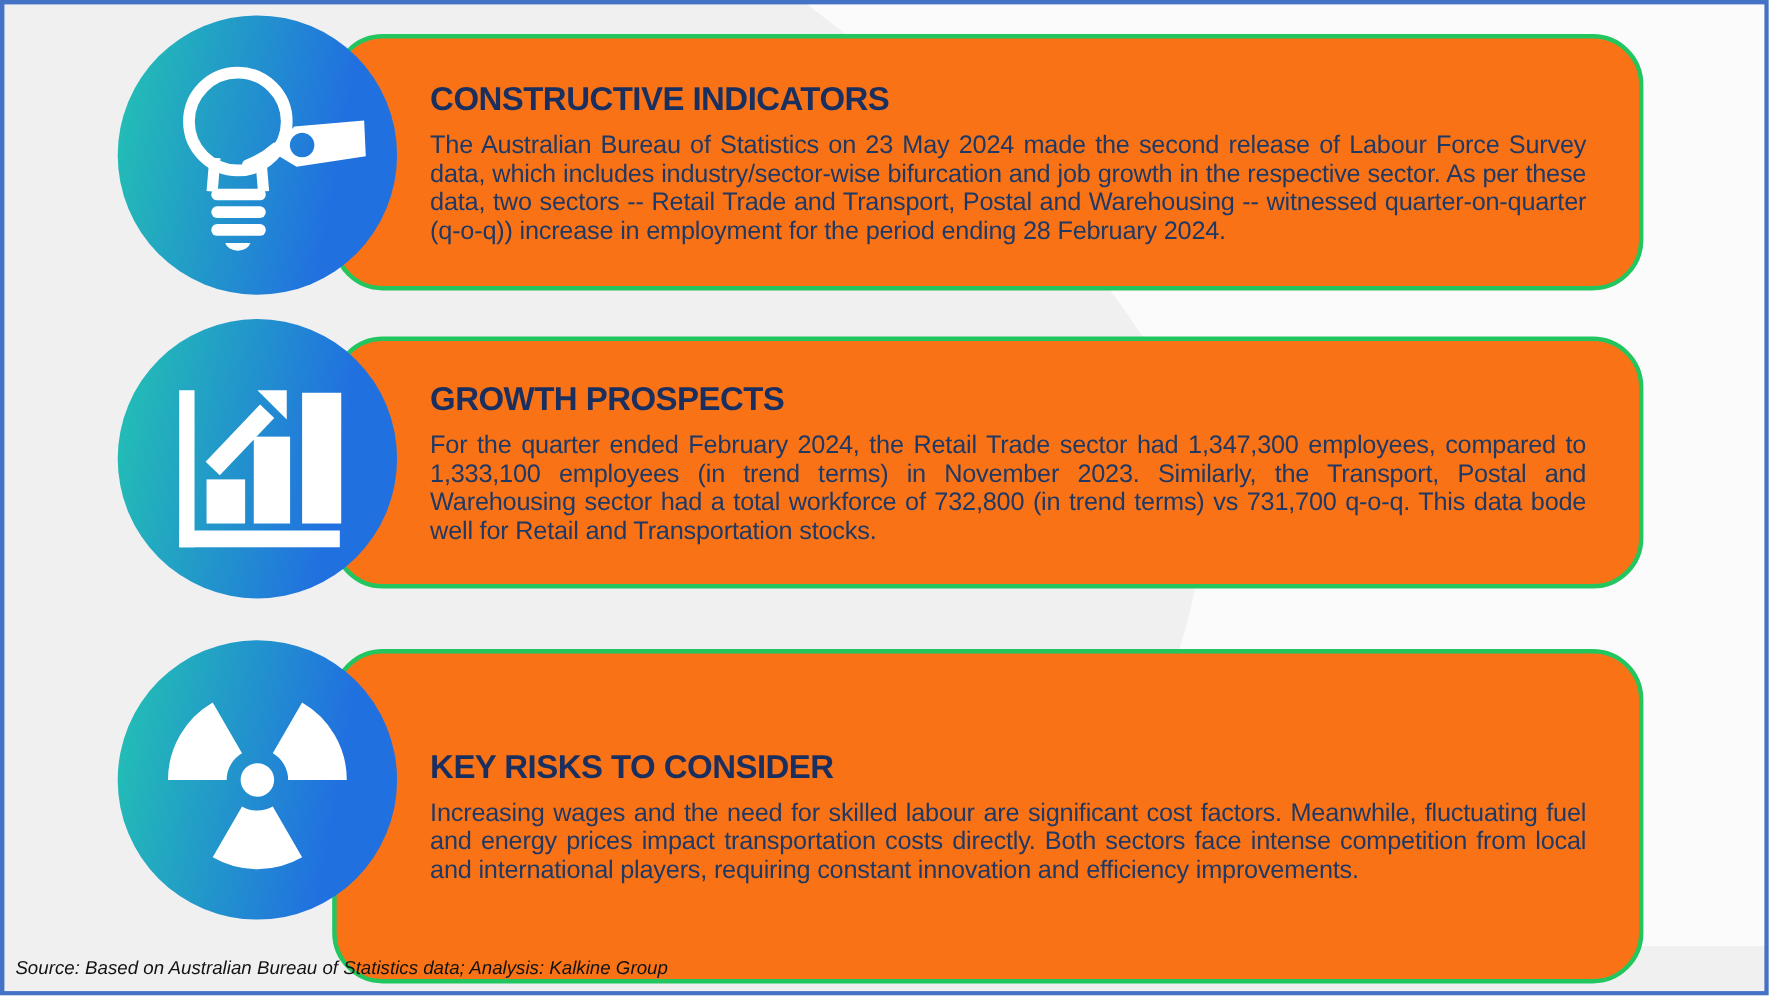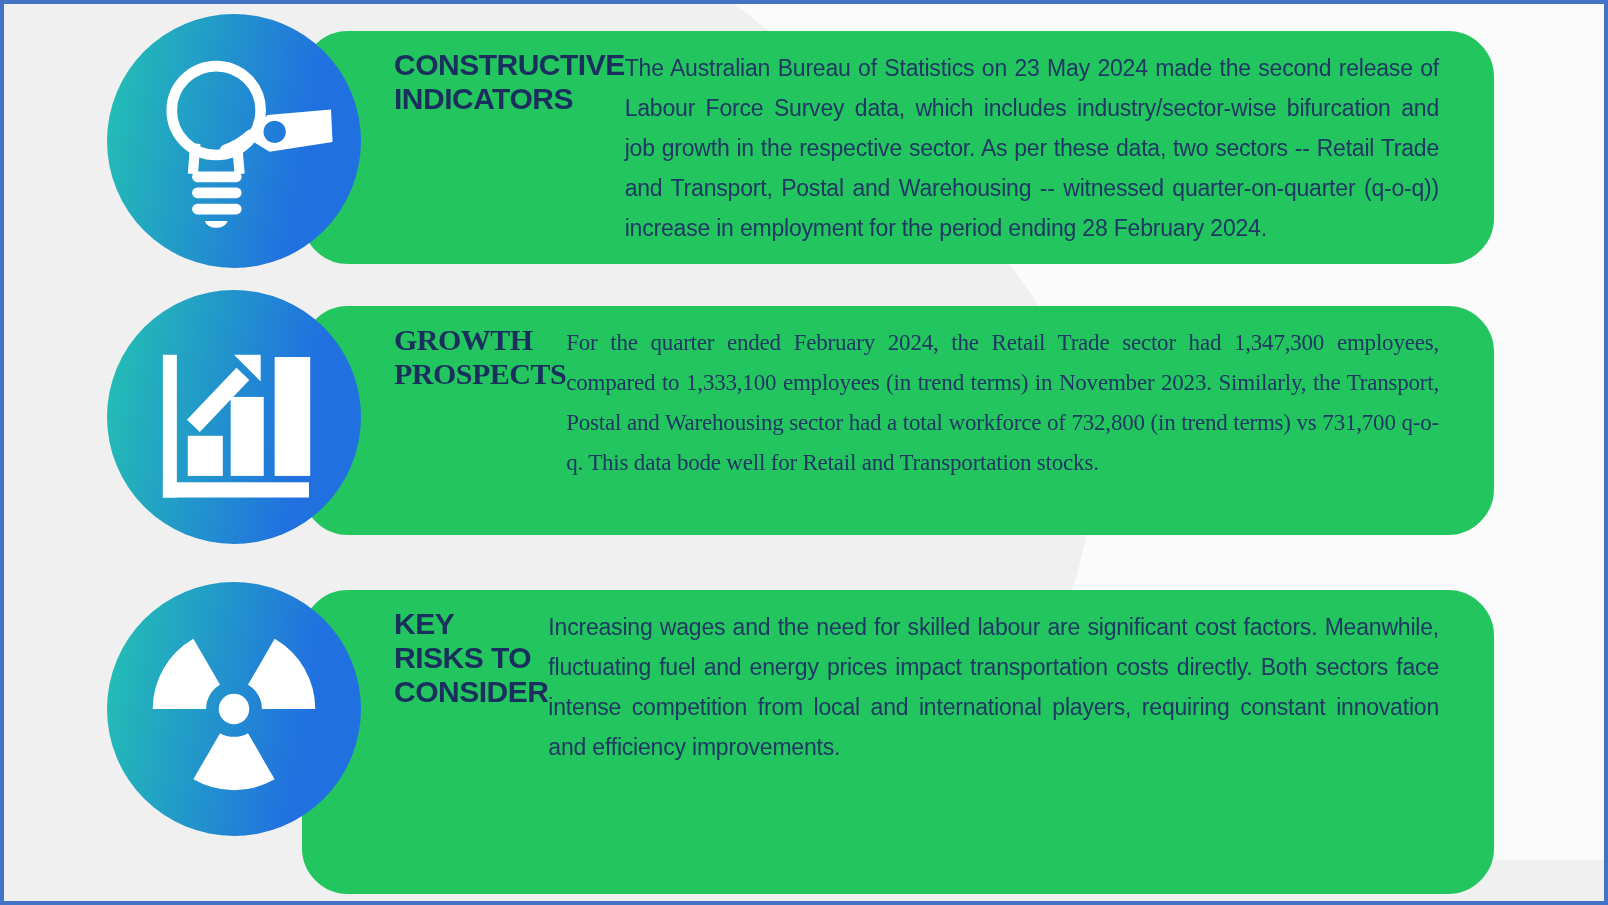--- a/index.html
+++ b/index.html
@@ -8,39 +8,39 @@
     width:1608px;height:905px;
     box-sizing:border-box;
     border:4px solid #4472C4;
     background:#F0F0F1;
     overflow:hidden;
     font-family:"Liberation Sans",sans-serif;
   }
   .swoosh{position:absolute;left:0;top:0;width:1600px;height:897px;}
   .card{
     position:absolute;left:298px;width:1192px;
-    background:#22c55e;
-    border:7px solid #22c55e;
+    background:#f97316;
+    border:4px solid #22c55e;
     border-radius:46px;
     box-sizing:border-box;
-    display:flex;justify-content:center;
+    display:flex;flex-direction:column;justify-content:center;
     padding:10px 48px 10px 85px;
   }
   .row1{top:27px;height:233px;}
-  .row2{top:302px;height:229px;font-family:Liberation Serif, serif;}
+  .row2{top:302px;height:229px;}
   .row3{top:586px;height:304px;}
   .title{
     margin:0 0 10px 0;
     font-size:30px;font-weight:700;
     letter-spacing:-0.5px;
     color:#1B2F5E;
   }
   .body{
     margin:0;
-    font-size:23px;line-height:40px;
+    font-size:23px;line-height:26px;
     letter-spacing:-0.2px;
     color:#1F3864;
     text-align:justify;
   }
   .badge{
     position:absolute;left:103px;width:254px;height:254px;
     border-radius:50%;
     background:linear-gradient(100deg,#23C3B2 0%,#2170E0 75%);
     display:flex;align-items:center;justify-content:center;
   }
@@ -110,14 +110,15 @@
     <span class="iconwrap">
       <svg viewBox="0 0 100 100" aria-hidden="true">
         <path d="M61,50 L82,50 A32,32 0 0 0 66,22.3 L55.5,40.5 A11,11 0 0 1 61,50 Z" fill="#FFFFFF"></path>
         <path d="M44.5,40.5 L34,22.3 A32,32 0 0 0 18,50 L39,50 A11,11 0 0 1 44.5,40.5 Z" fill="#FFFFFF"></path>
         <path d="M44.5,59.5 L34,77.7 A32,32 0 0 0 66,77.7 L55.5,59.5 A11,11 0 0 1 44.5,59.5 Z" fill="#FFFFFF"></path>
         <circle cx="50" cy="50" r="6" fill="#FFFFFF"></circle>
       </svg>
     </span>
   </div>
 
+  <div class="source">Source: Based on Australian Bureau of Statistics data; Analysis: Kalkine Group</div>
 
 </div>
 
 </body></html>

